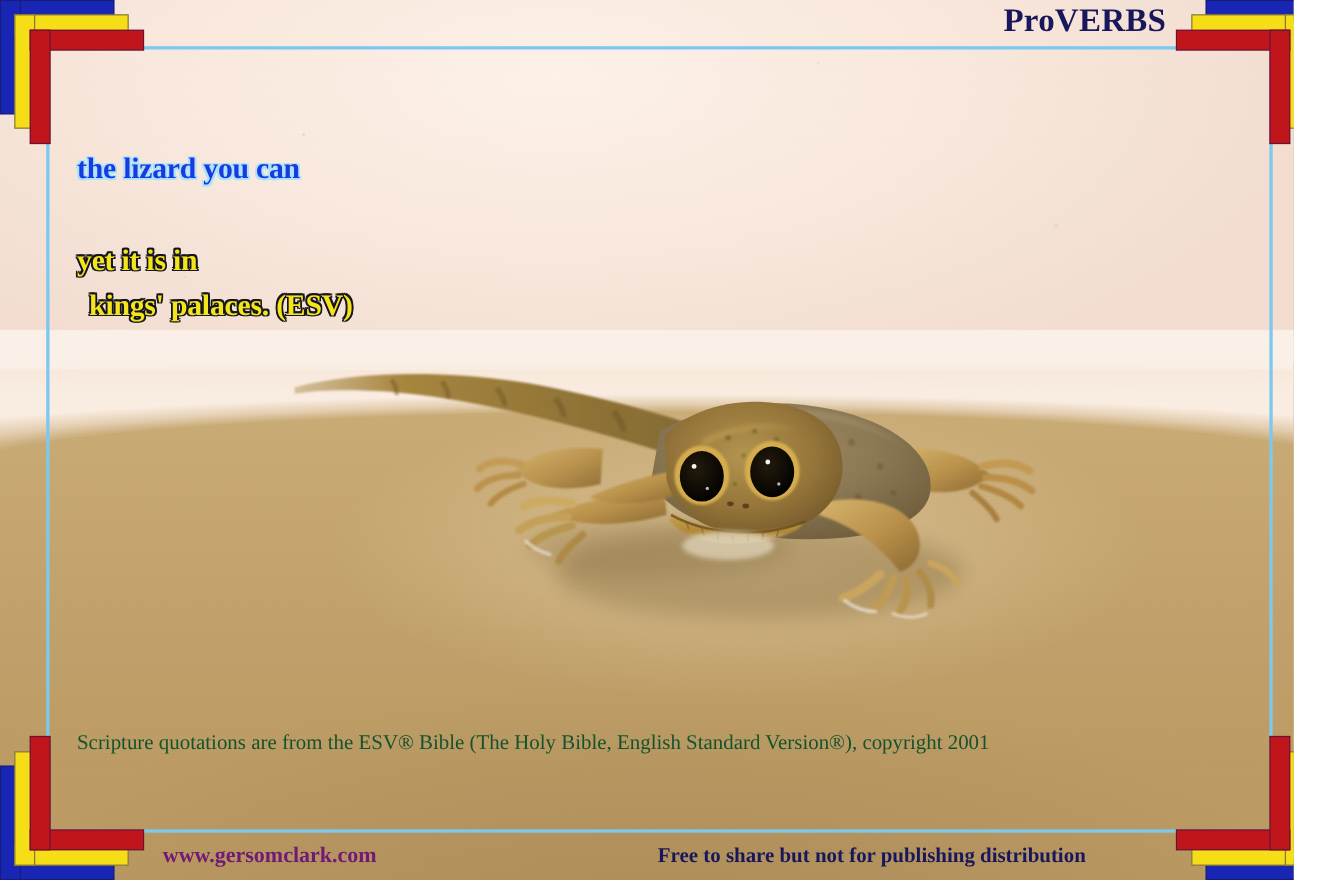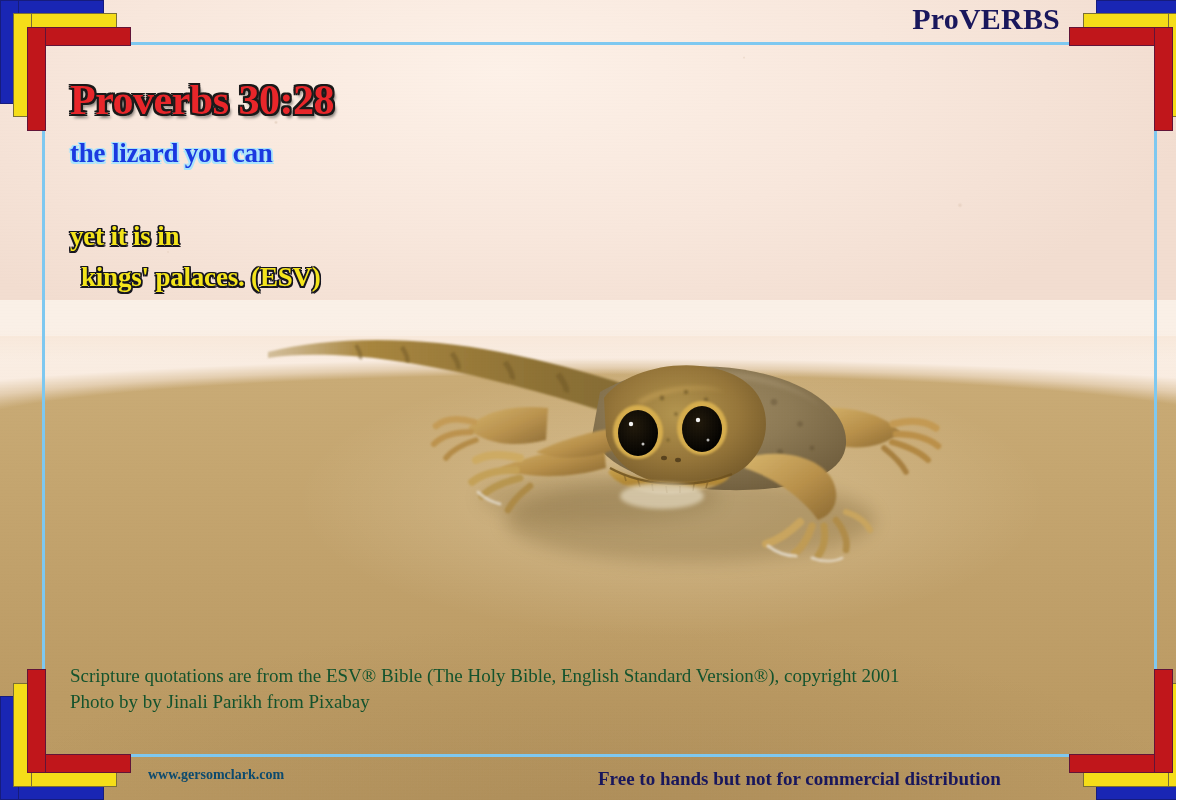--- a/index.html
+++ b/index.html
@@ -175,22 +175,22 @@
     color: #14532d;
     font-size: 19px;
     line-height: 26px;
     font-weight: 500;
   }
   #credits div { white-space: nowrap; }
 
   #siteUrl {
     position: absolute;
     left: 148px; top: 767px;
-    color: #0c4a6e;
-    font-size: 14px;
+    color: #701a75;
+    font-size: 20px;
     font-weight: bold;
     white-space: nowrap;
   }
   #shareNote {
     position: absolute;
     left: 598px; top: 768px;
     color: #19175c;
     font-size: 19px;
     font-weight: bold;
     white-space: nowrap;
@@ -411,27 +411,25 @@
     <div class="arm bk-blue" style="right:0px;  bottom:0px;  width:104px; height:19px;"></div>
     <div class="arm bk-blue" style="right:0px;  bottom:0px;  width:19px;  height:104px;"></div>
     <div class="arm bk-yellow" style="right:13px; bottom:13px; width:104px; height:19px;"></div>
     <div class="arm bk-yellow" style="right:13px; bottom:13px; width:19px;  height:104px;"></div>
     <div class="arm bk-red" style="right:27px; bottom:27px; width:104px; height:19px;"></div>
     <div class="arm bk-red" style="right:27px; bottom:27px; width:19px;  height:104px;"></div>
   </div>
 
   <div id="brandTitle">ProVERBS</div>
 
-  <div id="verseRef">Proverbs 30:28</div>
 
   <div id="v1" class="verse-line vl-blue">the lizard you can</div>
   <div id="v3" class="verse-line vl-yellow">yet it is in</div>
   <div id="v4" class="verse-line vl-yellow">kings' palaces. (ESV)</div>
 
   <div id="credits">
     <div>Scripture quotations are from the ESV® Bible (The Holy Bible, English Standard Version®), copyright 2001</div>
-    <div>Photo by by Jinali Parikh from Pixabay</div>
   </div>
 
   <div id="siteUrl">www.gersomclark.com</div>
-  <div id="shareNote">Free to hands but not for commercial distribution</div>
+  <div id="shareNote">Free to share but not for publishing distribution</div>
 
 </div>
 
 </body></html>

